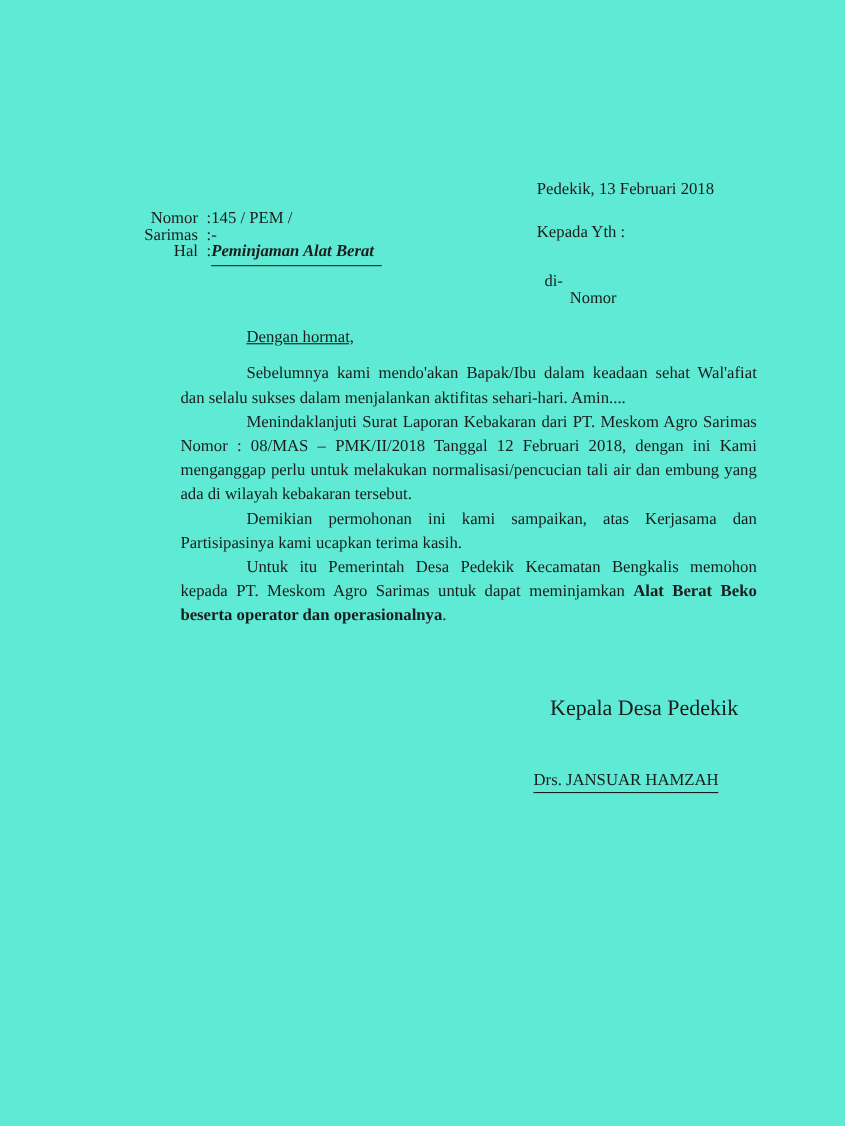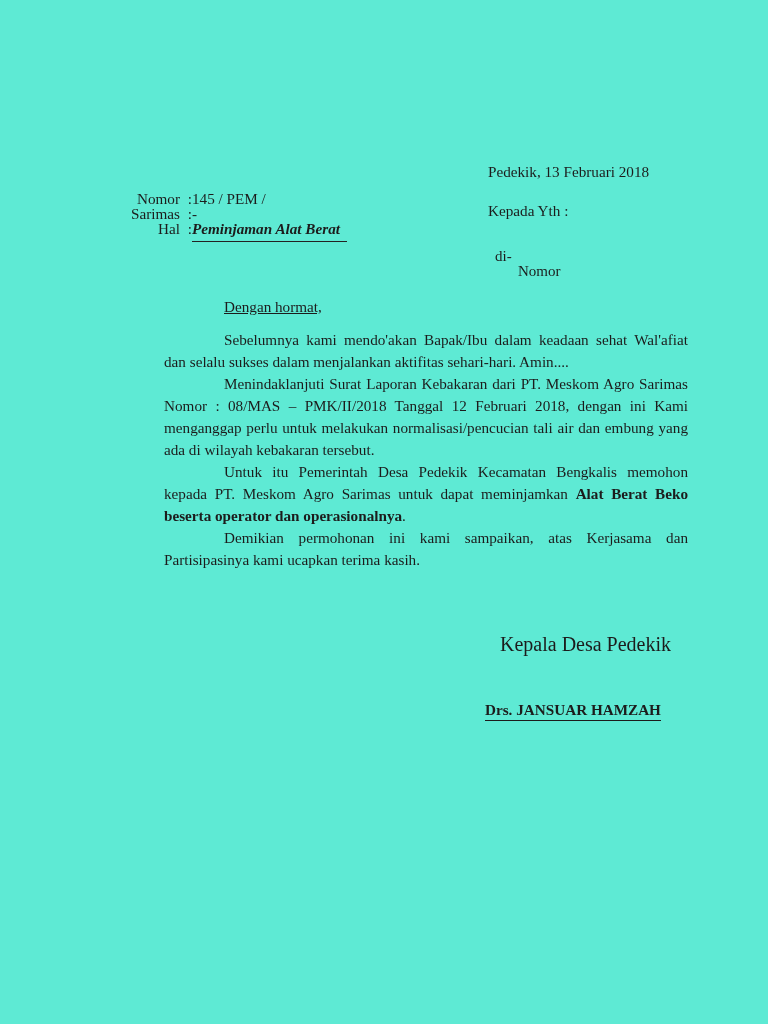--- a/index.html
+++ b/index.html
@@ -86,21 +86,21 @@
     left: 500px;
     top: 633px;
     font-size: 20px;
     white-space: nowrap;
   }
   .sig-name {
     position: absolute;
     left: 485px;
     top: 701px;
     font-size: 15.2px;
-    font-weight: bold;
+    font-weight: normal;
     white-space: nowrap;
     border-bottom: 1.5px solid #1c1c1c;
     padding-bottom: 1px;
   }
 </style>
 </head>
 <body>
 
 <div class="page">
 
@@ -130,21 +130,21 @@
 
   <div class="di-block">
     <div>di-</div>
     <div class="di-place">Nomor</div>
   </div>
 
   <div class="body-block">
     <p class="opening">Dengan hormat,</p>
     <p><span>Sebelumnya kami mendo'akan Bapak/Ibu dalam keadaan sehat Wal'afiat dan selalu sukses dalam menjalankan aktifitas sehari-hari. Amin....</span></p>
     <p><span>Menindaklanjuti Surat Laporan Kebakaran dari PT. Meskom Agro Sarimas Nomor : 08/MAS – PMK/II/2018 Tanggal 12 Februari 2018, dengan ini Kami menganggap perlu untuk melakukan normalisasi/pencucian tali air dan embung yang ada di wilayah kebakaran tersebut.</span></p>
+    <p><span>Demikian permohonan ini kami sampaikan, atas Kerjasama dan Partisipasinya kami ucapkan terima kasih.</span></p>
     <p><span>Untuk itu Pemerintah Desa Pedekik Kecamatan Bengkalis memohon kepada PT. Meskom Agro Sarimas untuk dapat meminjamkan </span><span class="bold-run">Alat Berat Beko beserta operator dan operasionalnya</span><span>.</span></p>
-    <p><span>Demikian permohonan ini kami sampaikan, atas Kerjasama dan Partisipasinya kami ucapkan terima kasih.</span></p>
   </div>
 
   <div class="sig-title">Kepala Desa Pedekik</div>
 
   <div class="sig-name">Drs. JANSUAR HAMZAH</div>
 
 </div>
 
 </body></html>

